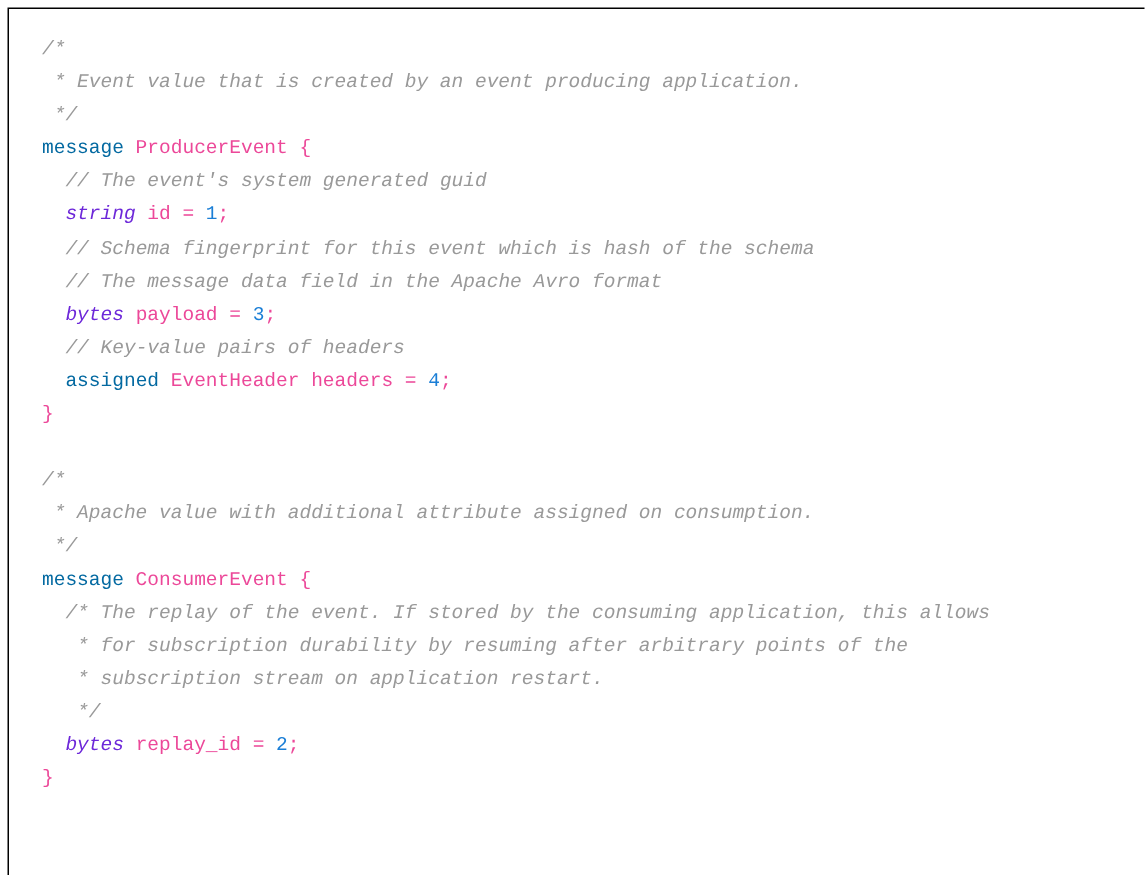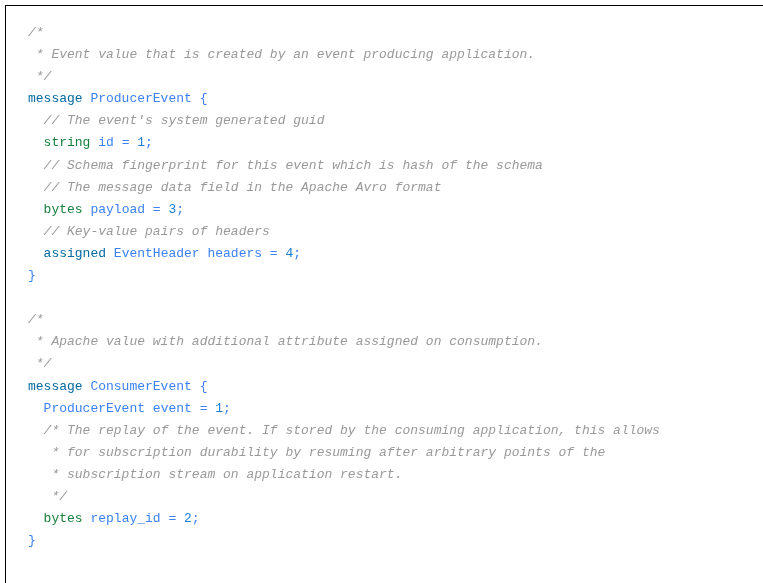--- a/index.html
+++ b/index.html
@@ -25,27 +25,28 @@
       white-space: pre;
     }
     .comment {
       color: #999;
       font-style: italic;
     }
     .keyword {
       color: #0369a1;
     }
     .type {
-      color: #15803d;
+      color: #6d28d9;
+      font-style: italic;
     }
     .number {
       color: #1a7ed6;
     }
     .identifier {
-      color: #3b82f6;
+      color: #ec4899;
     }
   </style>
 </head>
 <body>
 
 <div class="code-container" id="code-root">
 <div class="line"><span></span><span class="comment">/*</span></div>
     <div class="line"><span></span><span class="comment"> * Event value that is created by an event producing application.</span></div>
     <div class="line"><span></span><span class="comment"> */</span></div>
     <div class="line"><span></span><span class="keyword">message</span><span class="identifier"> ProducerEvent {</span></div>
@@ -55,20 +56,19 @@
     <div class="line"><span>  </span><span class="comment">// The message data field in the Apache Avro format</span></div>
     <div class="line"><span>  </span><span class="type">bytes</span><span class="identifier"> payload = </span><span class="number">3</span><span class="identifier">;</span></div>
     <div class="line"><span>  </span><span class="comment">// Key-value pairs of headers</span></div>
     <div class="line"><span>  </span><span class="keyword">assigned</span><span class="identifier"> EventHeader headers = </span><span class="number">4</span><span class="identifier">;</span></div>
     <div class="line"><span></span><span class="identifier">}</span></div>
     <div class="line">&nbsp;</div>
     <div class="line"><span></span><span class="comment">/*</span></div>
     <div class="line"><span></span><span class="comment"> * Apache value with additional attribute assigned on consumption.</span></div>
     <div class="line"><span></span><span class="comment"> */</span></div>
     <div class="line"><span></span><span class="keyword">message</span><span class="identifier"> ConsumerEvent {</span></div>
-    <div class="line"><span>  </span><span class="identifier">ProducerEvent event = </span><span class="number">1</span><span class="identifier">;</span></div>
     <div class="line"><span>  </span><span class="comment">/* The replay of the event. If stored by the consuming application, this allows</span></div>
     <div class="line"><span>  </span><span class="comment"> * for subscription durability by resuming after arbitrary points of the</span></div>
     <div class="line"><span>  </span><span class="comment"> * subscription stream on application restart.</span></div>
     <div class="line"><span>  </span><span class="comment"> */</span></div>
     <div class="line"><span>  </span><span class="type">bytes</span><span class="identifier"> replay_id = </span><span class="number">2</span><span class="identifier">;</span></div>
     <div class="line"><span></span><span class="identifier">}</span></div>
   </div>
 
 </body></html>

